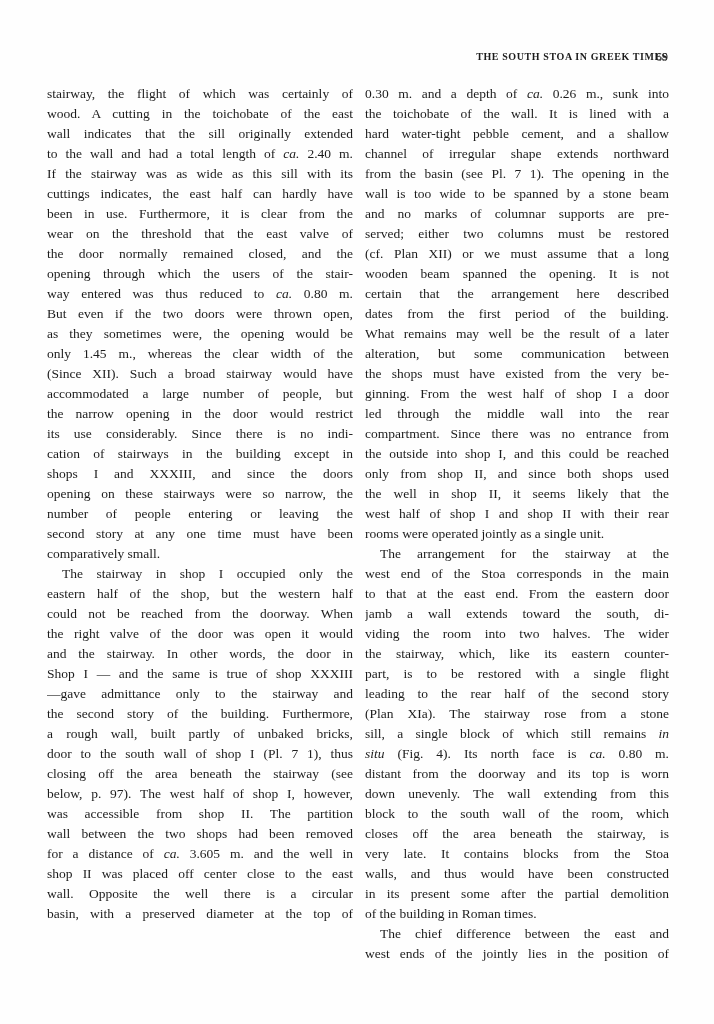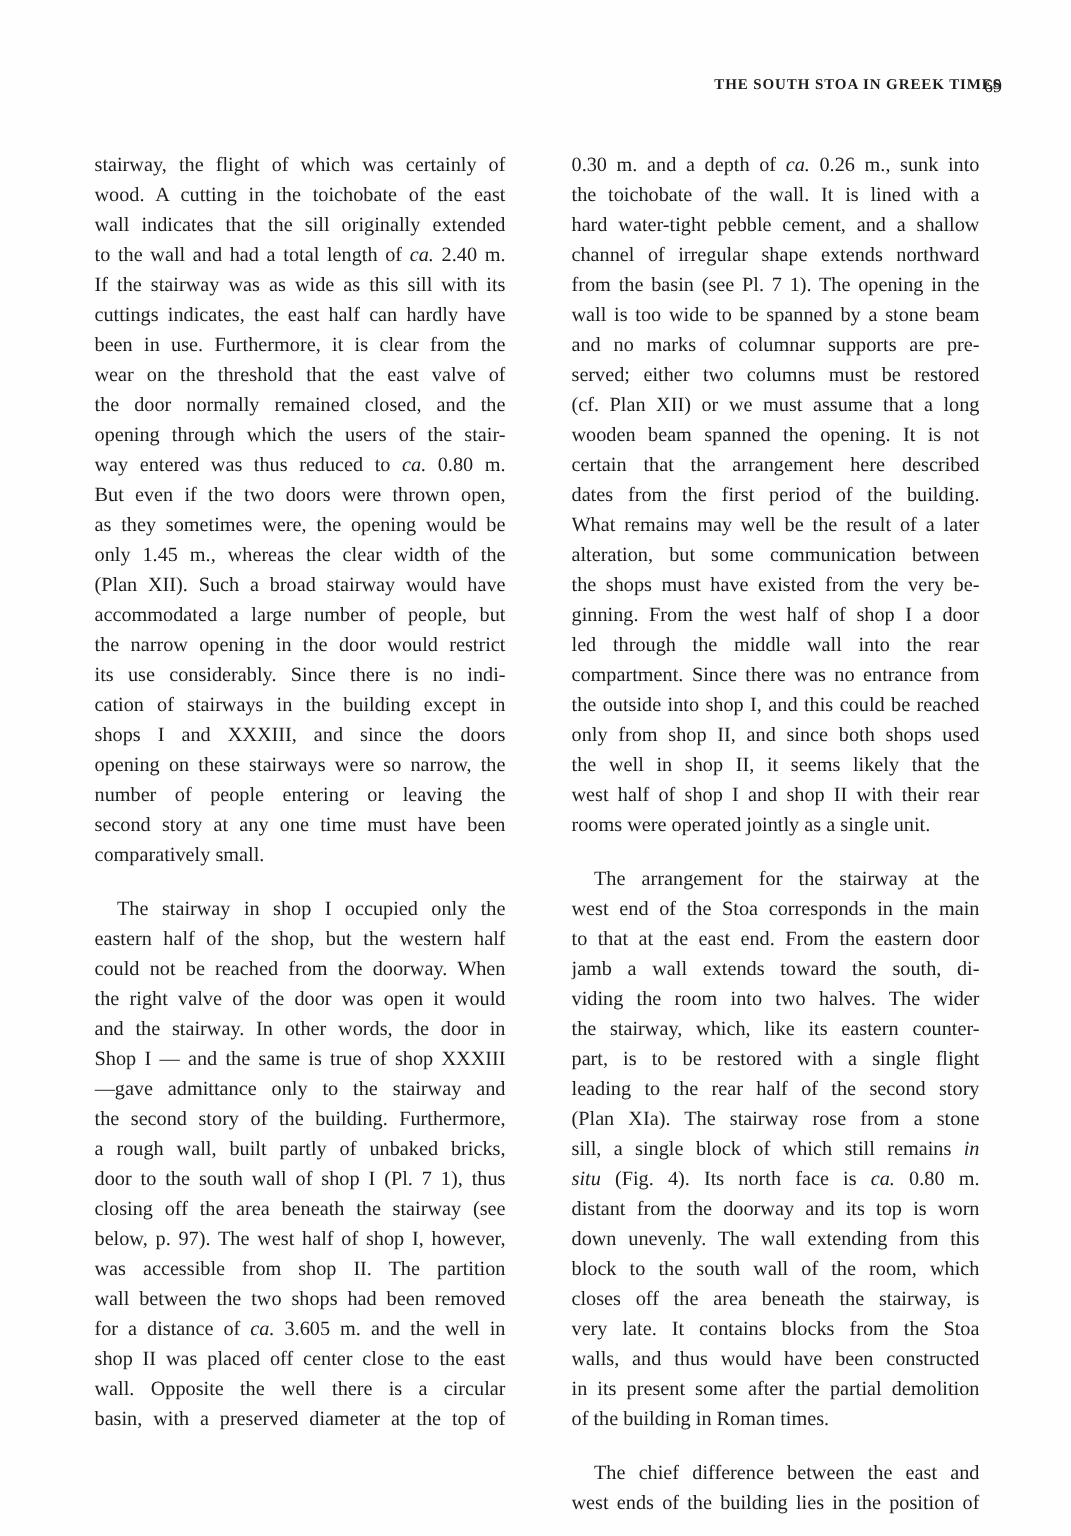--- a/index.html
+++ b/index.html
@@ -41,21 +41,21 @@
     line-height: 20px;
   }
   .column {
     position: absolute;
     top: 84px;
     font-size: 13.5px;
     line-height: 20px;
   }
   .column.left  { left: 47px;  width: 306px; }
   .column.right { left: 365px; width: 304px; }
-  .paragraph { margin: 16px; padding: 0; }
+  .paragraph { margin: 0; padding: 0; }
   .line {
     height: 20px;
     text-align: justify;
     text-align-last: justify;
     overflow: hidden;
     white-space: normal;
   }
   .line.indent { text-indent: 15px; }
   .line.para-end { text-align-last: left; }
   .line i { }
@@ -77,21 +77,21 @@
         <div class="line"><span>If the stairway was as wide as this sill with its</span></div>
         <div class="line"><span>cuttings indicates, the east half can hardly have</span></div>
         <div class="line"><span>been in use. Furthermore, it is clear from the</span></div>
         <div class="line"><span>wear on the threshold that the east valve of</span></div>
         <div class="line"><span>the door normally remained closed, and the</span></div>
         <div class="line"><span>opening through which the users of the stair-</span></div>
         <div class="line"><span>way entered was thus reduced to </span><i>ca.</i><span> 0.80 m.</span></div>
         <div class="line"><span>But even if the two doors were thrown open,</span></div>
         <div class="line"><span>as they sometimes were, the opening would be</span></div>
         <div class="line"><span>only 1.45 m., whereas the clear width of the</span></div>
-        <div class="line"><span>(Plan XII). Such a broad stairway would have</span></div>
+        <div class="line"><span>(Since XII). Such a broad stairway would have</span></div>
         <div class="line"><span>accommodated a large number of people, but</span></div>
         <div class="line"><span>the narrow opening in the door would restrict</span></div>
         <div class="line"><span>its use considerably. Since there is no indi-</span></div>
         <div class="line"><span>cation of stairways in the building except in</span></div>
         <div class="line"><span>shops I and XXXIII, and since the doors</span></div>
         <div class="line"><span>opening on these stairways were so narrow, the</span></div>
         <div class="line"><span>number of people entering or leaving the</span></div>
         <div class="line"><span>second story at any one time must have been</span></div>
         <div class="line para-end"><span>comparatively small.</span></div>
       </div>
@@ -158,16 +158,16 @@
         <div class="line"><span>down unevenly. The wall extending from this</span></div>
         <div class="line"><span>block to the south wall of the room, which</span></div>
         <div class="line"><span>closes off the area beneath the stairway, is</span></div>
         <div class="line"><span>very late. It contains blocks from the Stoa</span></div>
         <div class="line"><span>walls, and thus would have been constructed</span></div>
         <div class="line"><span>in its present some after the partial demolition</span></div>
         <div class="line para-end"><span>of the building in Roman times.</span></div>
       </div>
       <div class="paragraph">
         <div class="line indent"><span>The chief difference between the east and</span></div>
-        <div class="line"><span>west ends of the building lies in the position of</span></div>
+        <div class="line"><span>west ends of the jointly lies in the position of</span></div>
       </div>
     </div>
 </div>
 
 </body></html>

